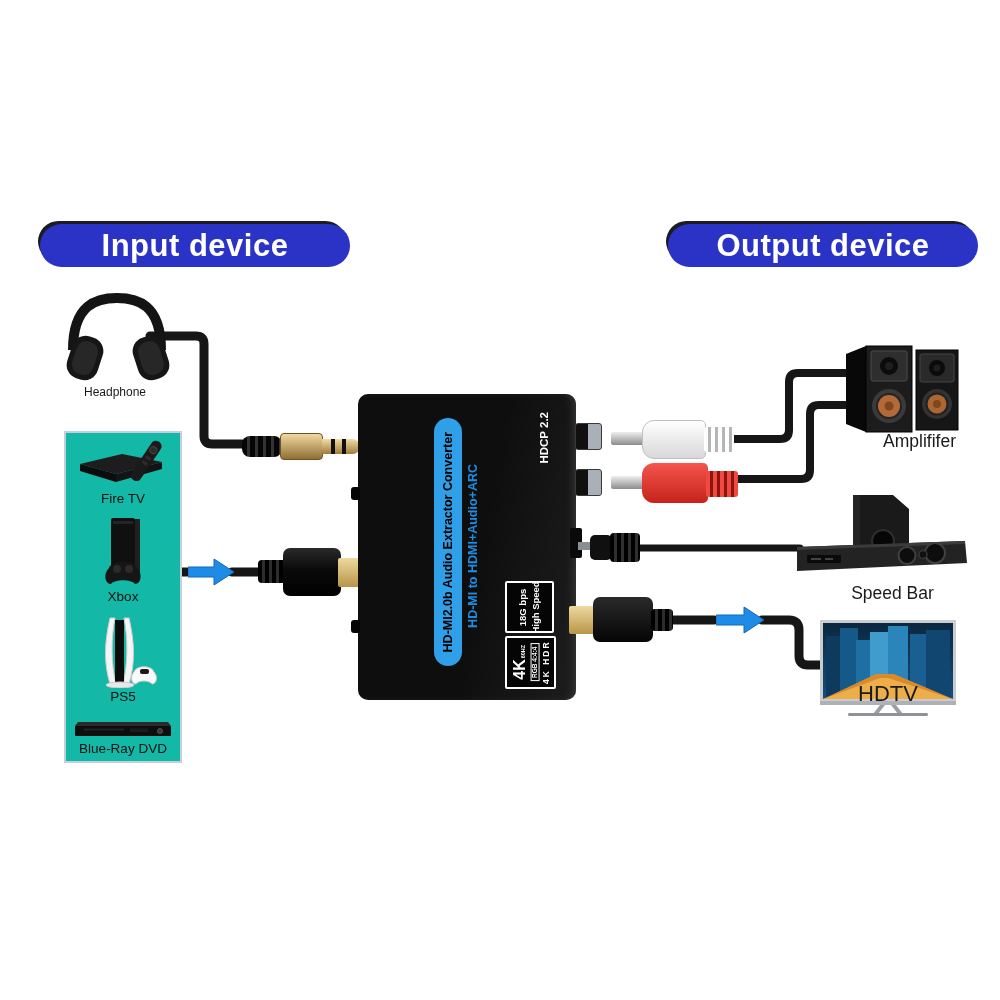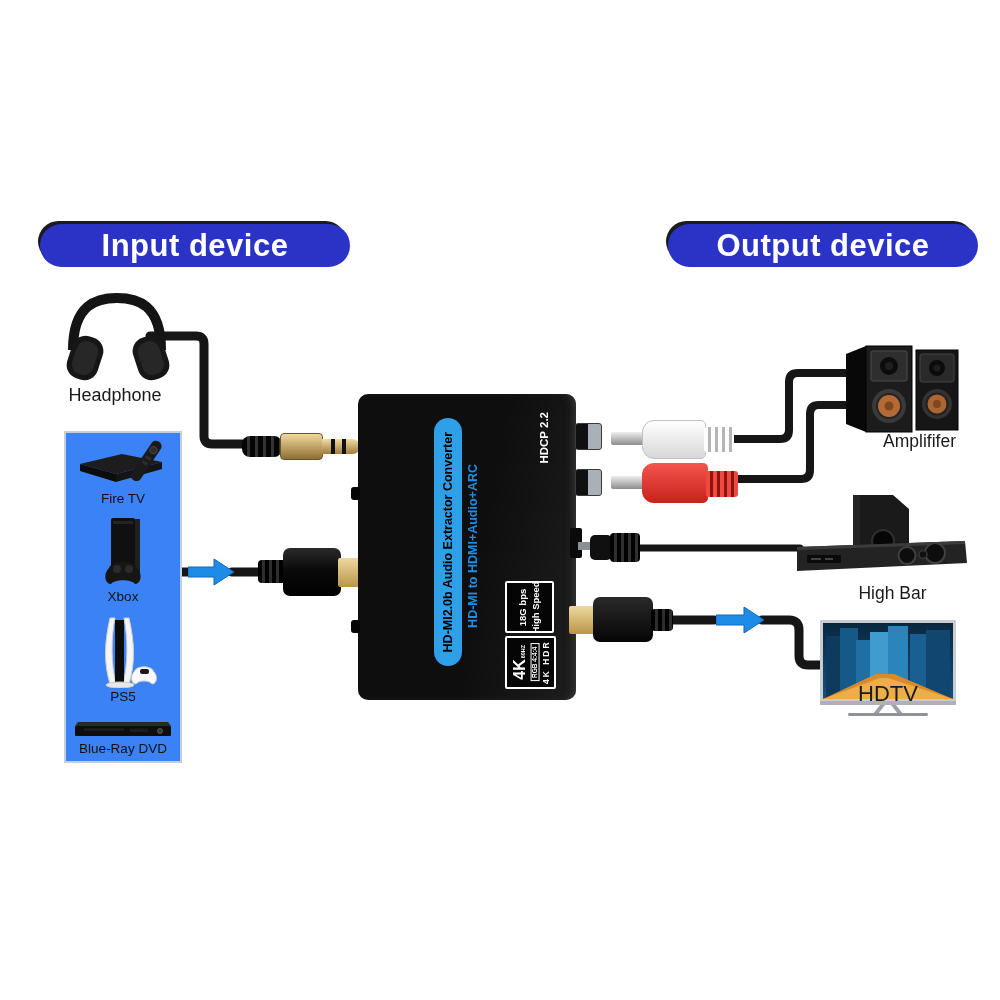--- a/index.html
+++ b/index.html
@@ -16,21 +16,21 @@
   
   .abs { position:absolute; }
   .lbl { position:absolute; color:#1a1a1a; text-align:center; }
 
   
   .cables { position:absolute; left:0; top:0; }
   .cables path { stroke:#161616; fill:none; stroke-linecap:round; }
 
   
   .sources-box { position:absolute; left:64px; top:431px; width:118px; height:332px;
-                 border:2px solid #c3cfdd; background:#3b82f6; box-sizing:border-box;
+                 border:2px solid #c3cfdd; background:#14b8a6; box-sizing:border-box;
                  display:flex; flex-direction:column; justify-content:space-between;
                  align-items:center; padding:5px 0; }
   .device { display:flex; flex-direction:column; align-items:center; gap:1px; }
   .device .dlabel { font-size:13.5px; color:#111; }
 
   
   .converter { position:absolute; left:358px; top:394px; width:218px; height:306px;
                background:linear-gradient(100deg,#0e0e0e 55%,#1d1d1d);
                border-radius:10px; box-shadow:inset -6px 0 8px -4px #3a3a3a; }
   .vtext { writing-mode:vertical-rl; transform:rotate(180deg); white-space:nowrap; }
@@ -133,21 +133,21 @@
     <path d="M18 58 C18 12 42 6 62 6 C82 6 106 12 106 58" stroke="#141414" stroke-width="10" fill="none"></path>
     <g transform="rotate(18 30 66)">
       <rect x="14" y="44" width="32" height="44" rx="14" fill="#161616"></rect>
       <rect x="19" y="49" width="22" height="34" rx="10" fill="#272727"></rect>
     </g>
     <g transform="rotate(-18 96 66)">
       <rect x="80" y="44" width="32" height="44" rx="14" fill="#161616"></rect>
       <rect x="85" y="49" width="22" height="34" rx="10" fill="#272727"></rect>
     </g>
   </svg>
-  <div class="lbl" style="left:45px; top:385px; width:140px; font-size:18px;">Headphone</div>
+  <div class="lbl" style="left:45px; top:385px; width:140px; font-size:12px;">Headphone</div>
 
   <div class="sources-box">
     <div class="device">
       <svg width="94" height="52" viewBox="0 0 94 52">
         <polygon points="4,26 46,16 86,24 40,36" fill="#1d1d1d"></polygon>
         <polygon points="4,26 40,36 40,44 4,33" fill="#0c0c0c"></polygon>
         <polygon points="40,36 86,24 86,31 40,44" fill="#141414"></polygon>
         <g transform="rotate(34 70 24)">
           <rect x="64" y="0" width="11" height="46" rx="5" fill="#1a1a1a"></rect>
           <circle cx="69.5" cy="10" r="3.5" fill="#2d2d2d" stroke="#444" stroke-width="1"></circle>
@@ -281,21 +281,21 @@
     <circle cx="90" cy="56" r="11" fill="#060606" stroke="#2e2e2e" stroke-width="2"></circle>
     <polygon points="4,62 172,56 174,78 4,86" fill="#232323"></polygon>
     <polygon points="4,62 172,56 172,59 4,65" fill="#3b3b3b"></polygon>
     <circle cx="142" cy="68" r="10" fill="#0d0d0d" stroke="#404040" stroke-width="2"></circle>
     <circle cx="130" cy="69.5" r="4" fill="#101010" stroke="#383838" stroke-width="1.5"></circle>
     <circle cx="114" cy="70.5" r="8.5" fill="#0d0d0d" stroke="#404040" stroke-width="2"></circle>
     <rect x="14" y="70" width="34" height="8" rx="1" fill="#0a0a0a"></rect>
     <rect x="18" y="73" width="10" height="2" fill="#444444"></rect>
     <rect x="32" y="73" width="8" height="2" fill="#444444"></rect>
   </svg>
-  <div class="lbl" style="left:820px; top:583px; width:145px; font-size:17.5px;">High Bar</div>
+  <div class="lbl" style="left:820px; top:583px; width:145px; font-size:17.5px;">Speed Bar</div>
 
   <svg class="abs" style="left:818px; top:618px;" width="140" height="100" viewBox="0 0 140 100">
     <defs>
       <linearGradient id="sky" x1="0" y1="0" x2="0" y2="1">
         <stop offset="0" stop-color="#0a2740"></stop>
           <stop offset="1" stop-color="#15507c"></stop>
       </linearGradient>
     </defs>
     <rect x="2" y="2" width="136" height="84" fill="#c9cdd2"></rect>
     <rect x="5" y="5" width="130" height="76" fill="url(#sky)"></rect>

